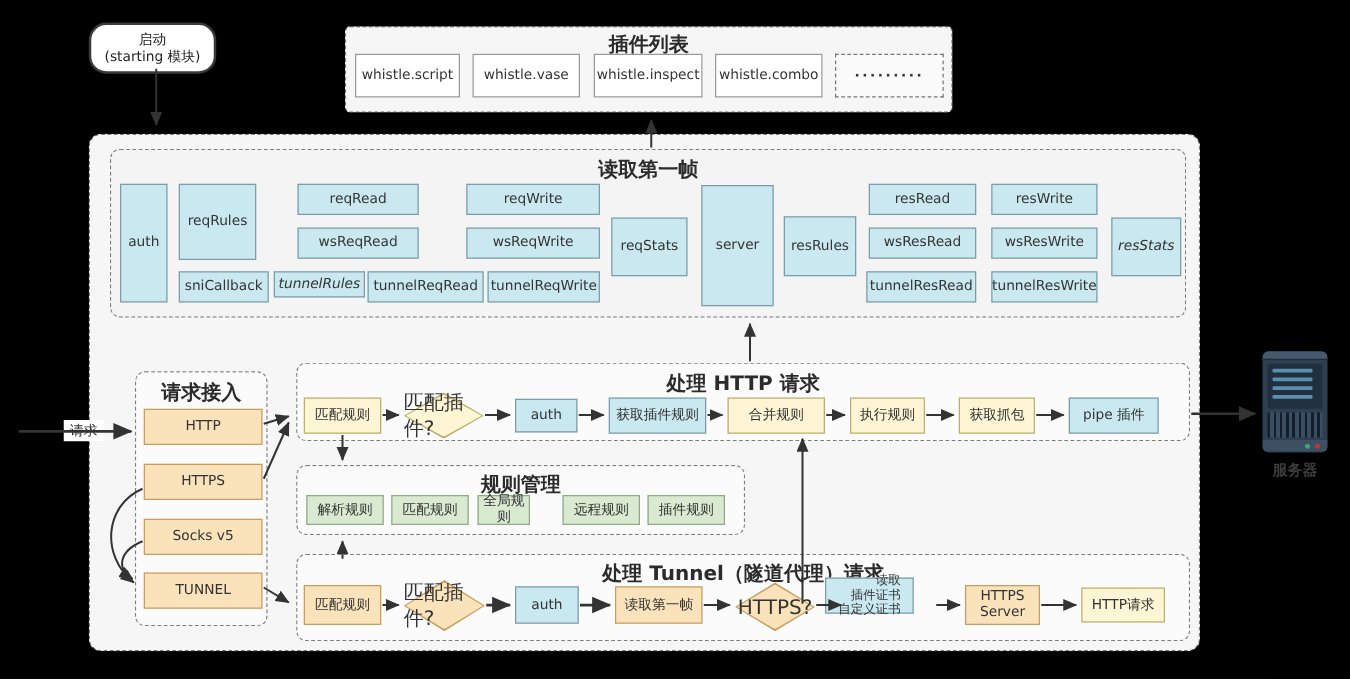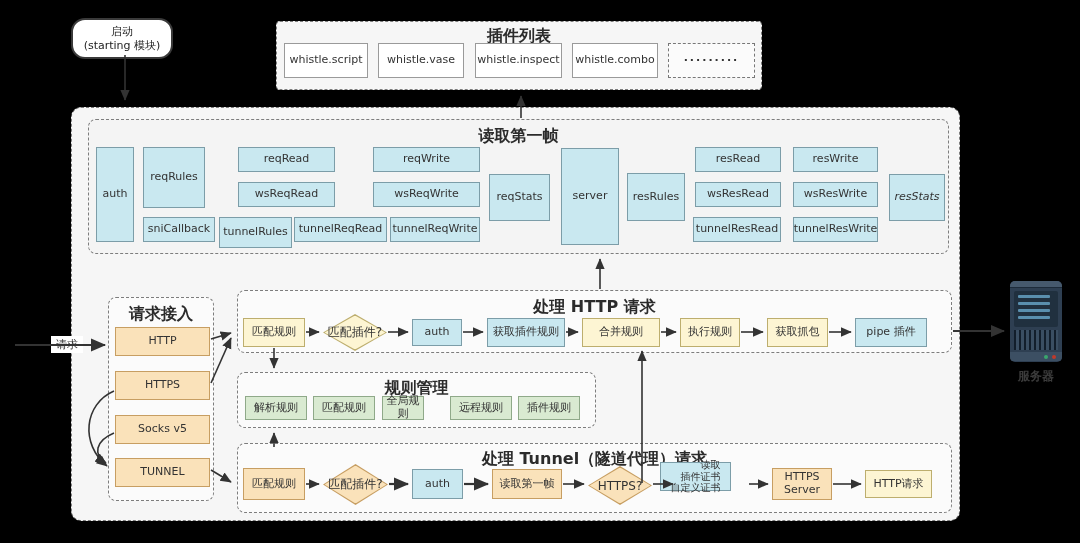--- a/index.html
+++ b/index.html
@@ -20,21 +20,21 @@
   .white{background:#ffffff;border-color:#9a9a9a;}
   .pre{white-space:pre-line;}
   .small{font-size:10px;}
   .diamond{position:absolute;}
   .d-shape,.d-fill{position:absolute;clip-path:polygon(50% 0,100% 50%,50% 100%,0 50%);}
   .d-shape{inset:0;}
   .d-fill{inset:1.6px;}
   .d-yellow .d-shape{background:#bdae6e;} .d-yellow .d-fill{background:#fdf5d3;}
   .d-orange .d-shape{background:#c79e62;} .d-orange .d-fill{background:#fae2ba;}
   .d-label{position:absolute;inset:0;display:flex;align-items:center;justify-content:center;
-           font-size:12px;color:#333;}
+           font-size:16px;color:#333;}
   .startnode{position:absolute;left:71px;top:18px;width:98px;height:37px;background:#fff;
              border:2px solid #3a3a3a;border-radius:14px;display:flex;flex-direction:column;
              align-items:center;justify-content:center;font-size:11px;color:#222;line-height:1.25;}
   .dashed-item{border:1px dashed #777 !important;background:#fbfbfb;}
   .dots{letter-spacing:2px;font-weight:700;color:#333;font-size:11px;line-height:0;}
   .req-label{position:absolute;left:51px;top:336px;width:32px;background:#fff;color:#333;
              font-size:11px;text-align:center;padding:1px 0;}
   
   .server-icon{position:absolute;left:1010px;top:281px;width:52px;height:81px;
                background:#2e3f52;border-radius:5px;overflow:hidden;}
@@ -77,21 +77,21 @@
   <div class="container" style="left:88px;top:119px;width:861px;height:135px;background:#f4f4f4;"></div>
   <div class="sec-title" style="left:88px;top:126px;width:861px;">读取第一帧</div>
 
   <div class="box blue" style="left:96px;top:147px;width:38px;height:95px;">auth</div>
   <div class="box blue" style="left:143px;top:147px;width:62px;height:61px;">reqRules</div>
   <div class="box blue" style="left:238px;top:147px;width:97px;height:25px;">reqRead</div>
   <div class="box blue" style="left:238px;top:182px;width:97px;height:25px;">wsReqRead</div>
   <div class="box blue" style="left:373px;top:147px;width:107px;height:25px;">reqWrite</div>
   <div class="box blue" style="left:373px;top:182px;width:107px;height:25px;">wsReqWrite</div>
   <div class="box blue" style="left:143px;top:217px;width:72px;height:25px;">sniCallback</div>
-  <div class="box blue" style="left:219px;top:217px;width:73px;height:31px;">tunnelRules</div>
+  <div class="box blue" style="left:219px;top:217px;width:73px;height:21px;font-style:italic;">tunnelRules</div>
   <div class="box blue" style="left:294px;top:217px;width:93px;height:25px;">tunnelReqRead</div>
   <div class="box blue" style="left:390px;top:217px;width:90px;height:25px;">tunnelReqWrite</div>
   <div class="box blue" style="left:489px;top:174px;width:61px;height:47px;">reqStats</div>
   <div class="box blue" style="left:561px;top:148px;width:58px;height:97px;">server</div>
   <div class="box blue" style="left:627px;top:173px;width:58px;height:48px;">resRules</div>
   <div class="box blue" style="left:695px;top:147px;width:86px;height:25px;">resRead</div>
   <div class="box blue" style="left:695px;top:182px;width:86px;height:25px;">wsResRead</div>
   <div class="box blue" style="left:693px;top:217px;width:88px;height:25px;">tunnelResRead</div>
   <div class="box blue" style="left:793px;top:147px;width:85px;height:25px;">resWrite</div>
   <div class="box blue" style="left:793px;top:182px;width:85px;height:25px;">wsResWrite</div>

